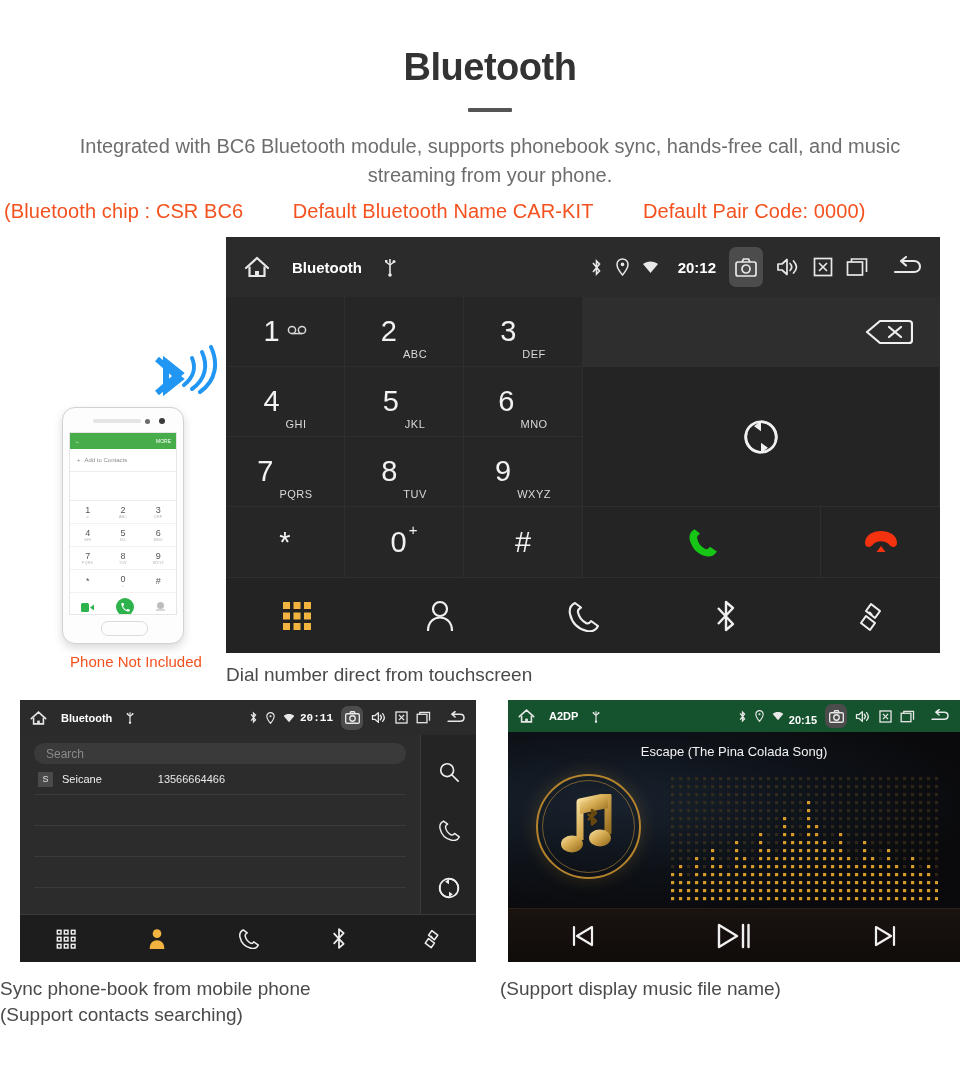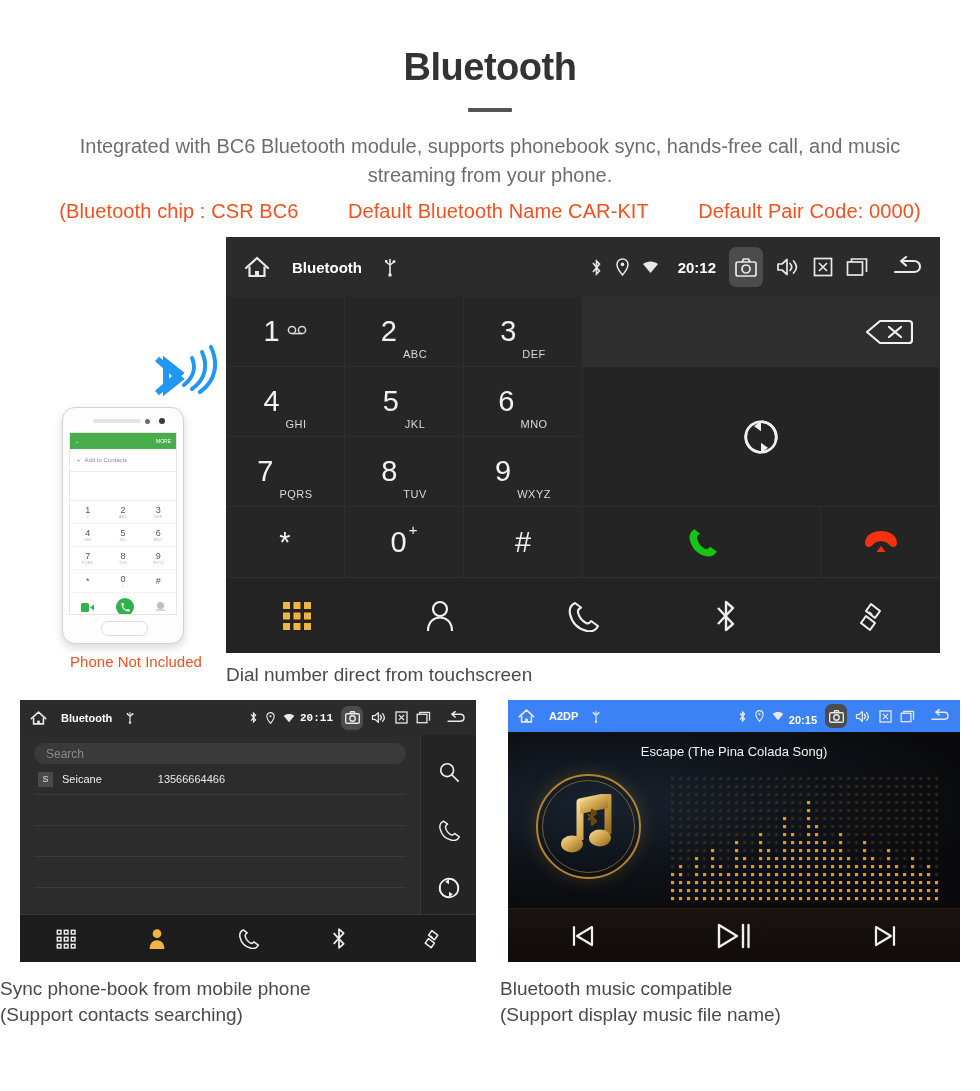--- a/index.html
+++ b/index.html
@@ -28,21 +28,20 @@
   }
   .subtitle{
     text-align:center;
     font-size:20px;
     color:#6d6d6d;
     line-height:1.45;
     margin:20px auto 0 auto;
     width:900px;
   }
   .specline{
-    text-align:center;
     margin-top:10px;
     font-size:20px;
     color:#f4511e;
     letter-spacing:0.1px;
   }
   .specline span{margin:0 4px;}
   .sp-gap{display:inline-block;width:22px;}
 
   
   .screen{position:absolute;background:#1f1f1f;overflow:hidden;}
@@ -127,21 +126,21 @@
   .pb-num{color:#e8e8e8;font-size:11px;margin-left:56px;}
   .pb-side{
     width:56px;background:#242424;border-left:1px solid #3a3a3a;
     display:flex;flex-direction:column;align-items:center;justify-content:space-around;
     padding:8px 0;box-sizing:border-box;
   }
   #phonebook .bottomnav{width:456px;height:47px;background:#1d1d1d;border-top:1px solid #3a3a3a;}
 
   
   #music{left:508px;top:700px;width:452px;height:262px;background:#0c0c0f;}
-  #music .statusbar{height:32px;padding:0 8px 0 10px;background:#3b82f6;gap:40px;}
+  #music .statusbar{height:32px;padding:0 8px 0 10px;background:#14532d;gap:40px;}
   #music .sb-title{font-size:11px;margin-left:14px;}
   #music .sb-right>*{margin-left:8px;}
   #music .sb-time{font-size:11px;margin-left:5px;margin-top:8px;}
   #music .sb-cam{width:22px;height:24px;}
   .mz-body{
     position:absolute;left:0;top:32px;width:452px;height:177px;
     background:radial-gradient(ellipse at 22% 40%, #18222e 0%, #0e1218 45%, #0a0a0c 75%),
                linear-gradient(150deg,#121b26 0%,#0c0c0e 55%,#221308 100%);
     overflow:hidden;
   }
@@ -1341,15 +1340,14 @@
     <div class="nav-item">
       <svg width="24" height="22" viewBox="0 0 24 22">
           <path d="M3 2 L18 11 L3 20 Z" fill="none" stroke="#f0f0f0" stroke-width="2.2" stroke-linejoin="round"></path>
           <path d="M21 2 V20" stroke="#f0f0f0" stroke-width="2.2" stroke-linecap="round"></path>
         </svg>
     </div>
   </div>
 </div>
 
 <div class="caption" id="cap-music">
-  <div>Bluetooth music compatible</div>
   <div>(Support display music file name)</div>
 </div>
 
 </body></html>

